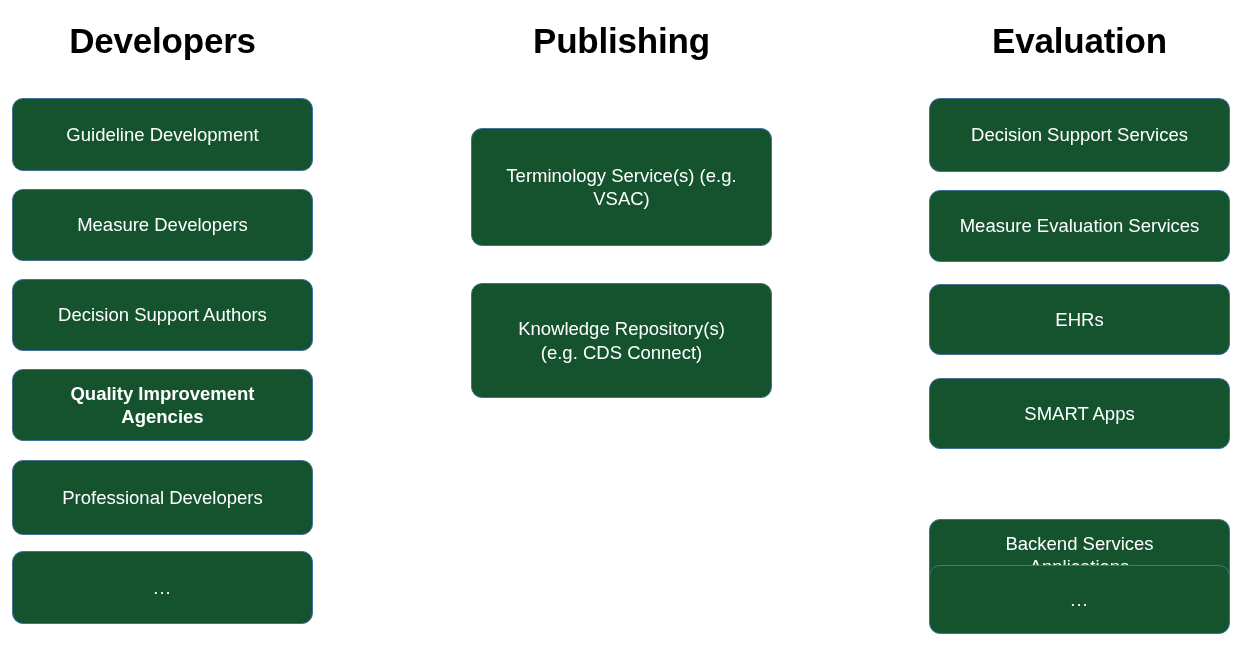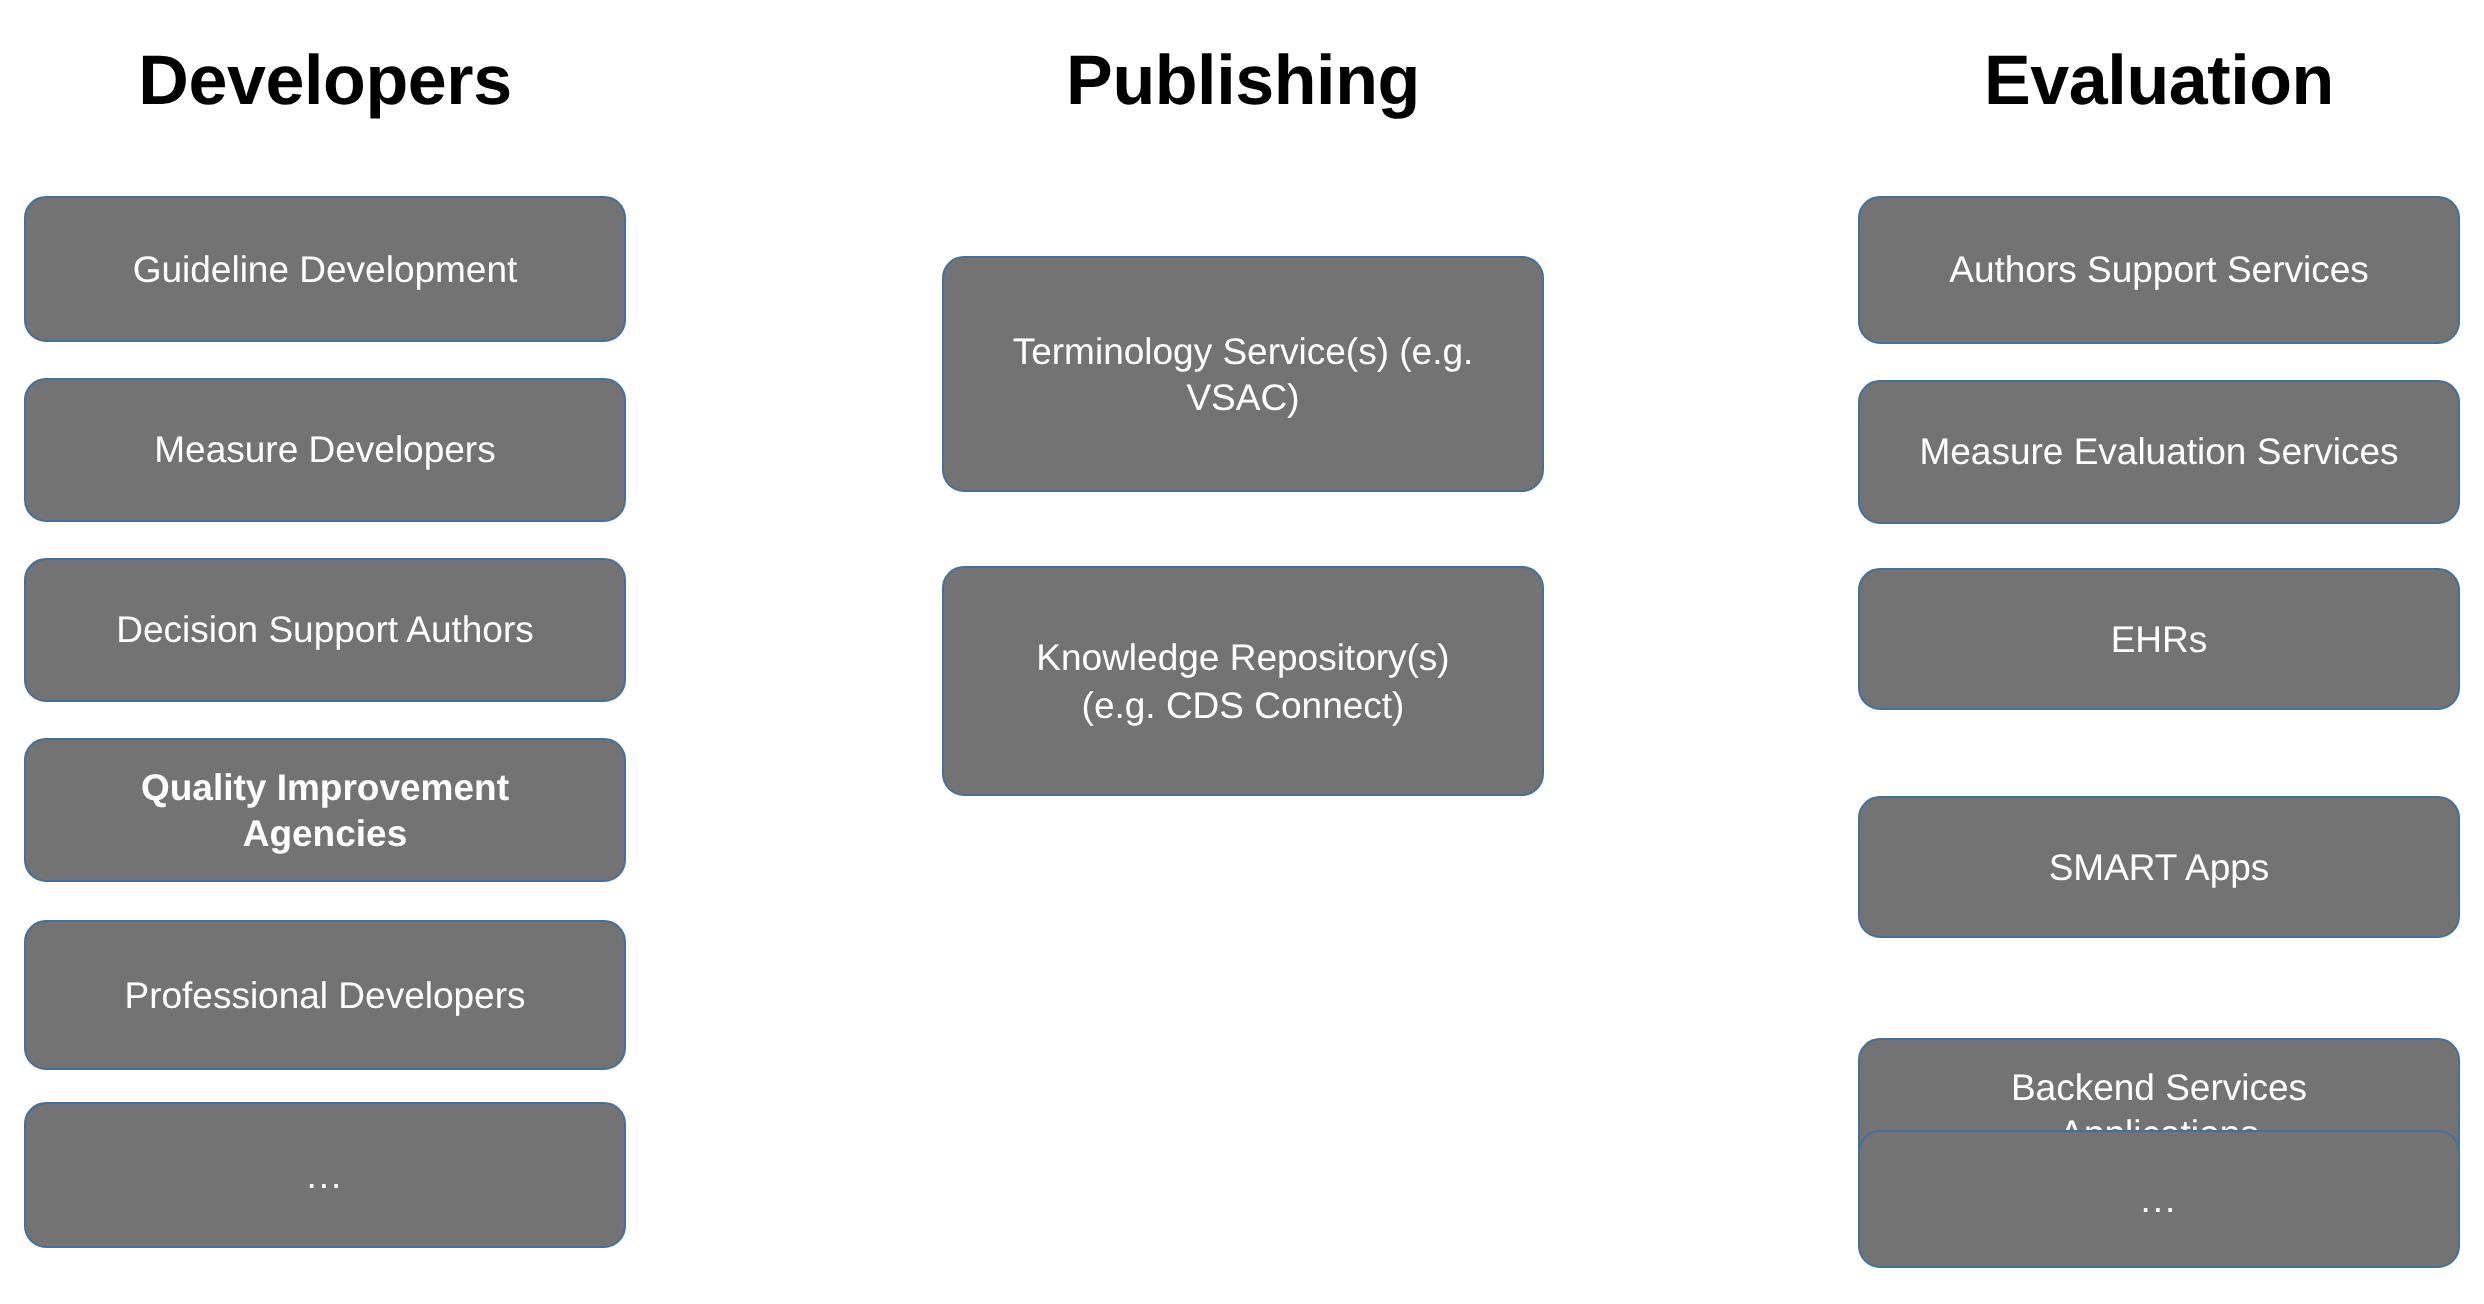--- a/index.html
+++ b/index.html
@@ -30,21 +30,21 @@
     line-height: 1.1;
     color: #000000;
     letter-spacing: -0.2px;
     white-space: nowrap;
   }
 
   
   .node-box {
     position: absolute;
     box-sizing: border-box;
-    background: #737373;
+    background: #14532d;
     border: 1px solid #41719C;
     border-radius: 11px;
     display: flex;
     align-items: center;
     justify-content: center;
     text-align: center;
     color: #ffffff;
     font-size: 18.5px;
     line-height: 1.27;
     padding: 2px 10px;
@@ -103,32 +103,32 @@
   </div>
 
   <div class="node-box col-publishing" style="top: 283px; height: 115px;">
     <span class="node-label">Knowledge Repository(s)
 (e.g. CDS Connect)</span>
   </div>
 
   <div class="column-title col-evaluation" style="top: 22px;">Evaluation</div>
 
   <div class="node-box col-evaluation" style="top: 98px;  height: 74px;">
-    <span class="node-label">Authors Support Services</span>
+    <span class="node-label">Decision Support Services</span>
   </div>
 
   <div class="node-box col-evaluation" style="top: 190px; height: 72px;">
     <span class="node-label">Measure Evaluation Services</span>
   </div>
 
   <div class="node-box col-evaluation" style="top: 284px; height: 71px;">
     <span class="node-label">EHRs</span>
   </div>
 
-  <div class="node-box col-evaluation" style="top: 378px; height: 71px; margin-top: 20px;">
+  <div class="node-box col-evaluation" style="top: 378px; height: 71px;">
     <span class="node-label">SMART Apps</span>
   </div>
 
   <div class="node-box col-evaluation" style="top: 471px; height: 72px; margin-top: 48px;">
     <span class="node-label">Backend Services
 Applications</span>
   </div>
 
   <div class="node-box col-evaluation ellipsis" style="top: 565px; height: 69px;">
     <span class="node-label">...</span>

